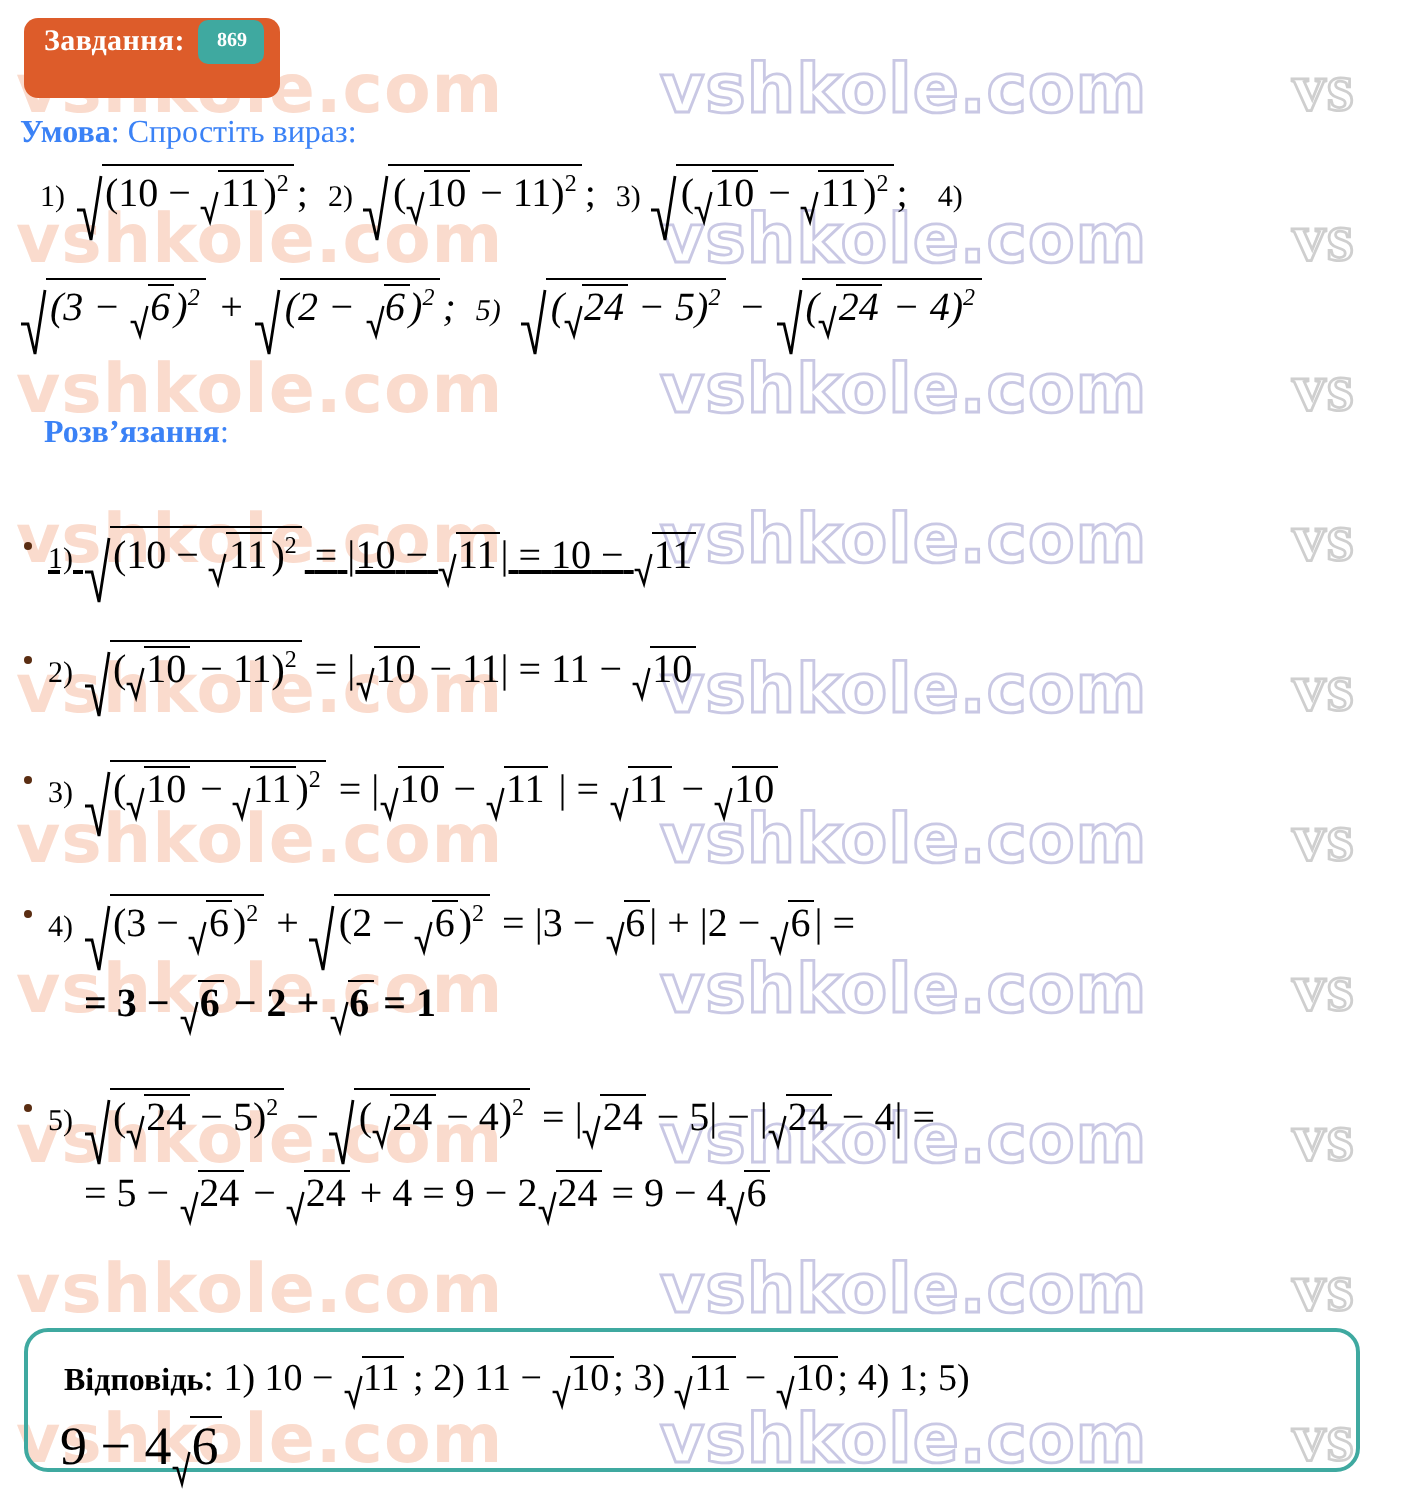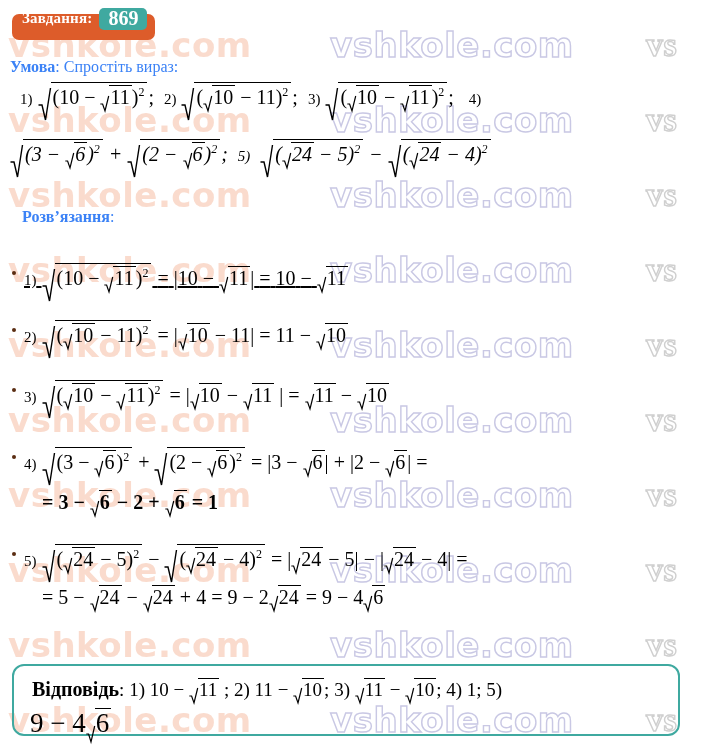--- a/index.html
+++ b/index.html
@@ -58,39 +58,39 @@
     position: absolute;
     top: 9px;
     left: 12px;
   }
   .task-badge {
     display: inline-flex;
     align-items: center;
     background: #dd5c2a;
     border-radius: 7px;
     padding: 2px 8px 18px 10px;
-    height: 26px;
+    height: 40px;
     box-sizing: border-box;
     text-align: right;
   }
   .task-badge-label {
     color: #ffffff;
     font-family: "Liberation Serif", serif;
     font-weight: 700;
     font-size: 15px;
     letter-spacing: 0.2px;
   }
   .task-badge-number {
     margin-left: 7px;
     background: #3fa9a0;
     color: #ffffff;
     border-radius: 5px;
     font-family: "Liberation Serif", serif;
     font-weight: 700;
-    font-size: 20px;
+    font-size: 10px;
     padding: 1px 9px 2px 9px;
     line-height: 19px;
   }
 
   
   .section-head {
     position: absolute;
     font-family: "Liberation Serif", serif;
     font-size: 16px;
     color: #3b82f6;
@@ -187,21 +187,21 @@
   .answer-text {
     position: absolute;
     left: 18px;
     top: 12px;
     font-family: "Liberation Serif", serif;
     font-size: 19px;
     color: #000;
     white-space: nowrap;
     line-height: 1;
   }
-  .answer-text b { font-weight: 700; font-size: 20px; }
+  .answer-text b { font-weight: 700; font-size: 16px; }
   .answer-line2 {
     position: absolute;
     left: 16px;
     top: 42px;
     font-family: "Liberation Serif", serif;
     font-size: 27px;
     color: #000;
     line-height: 1;
   }
 </style>

